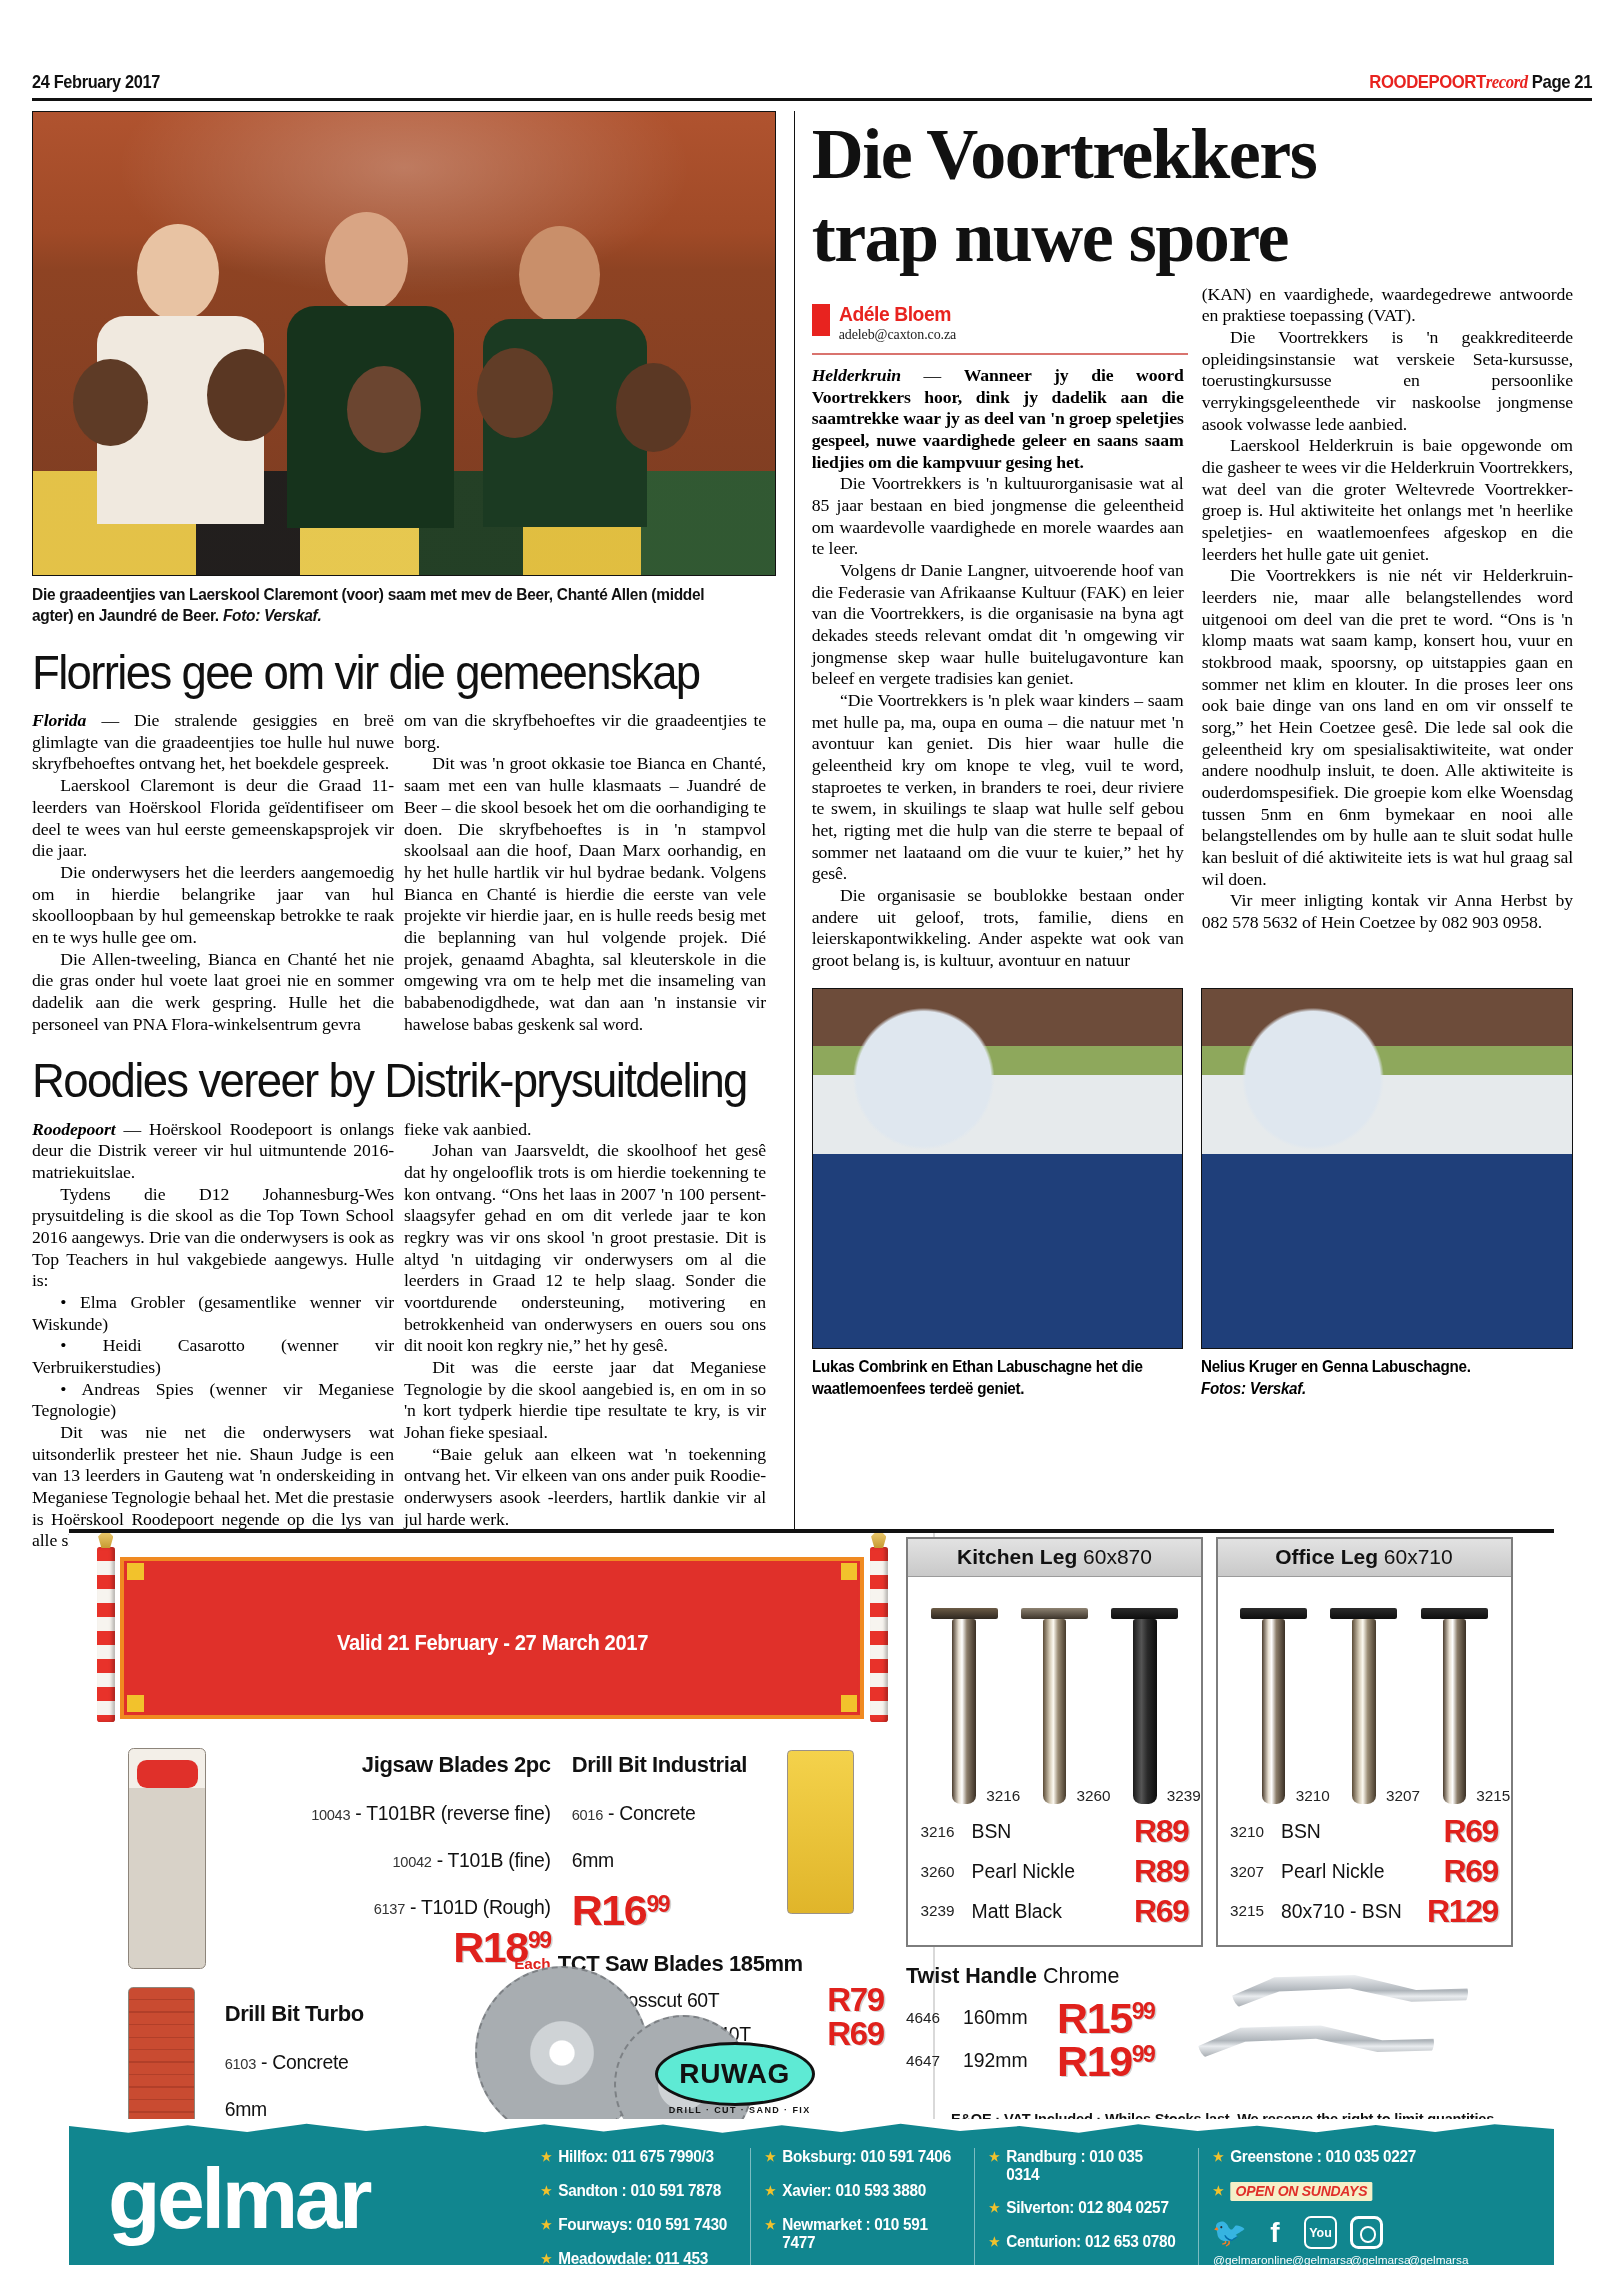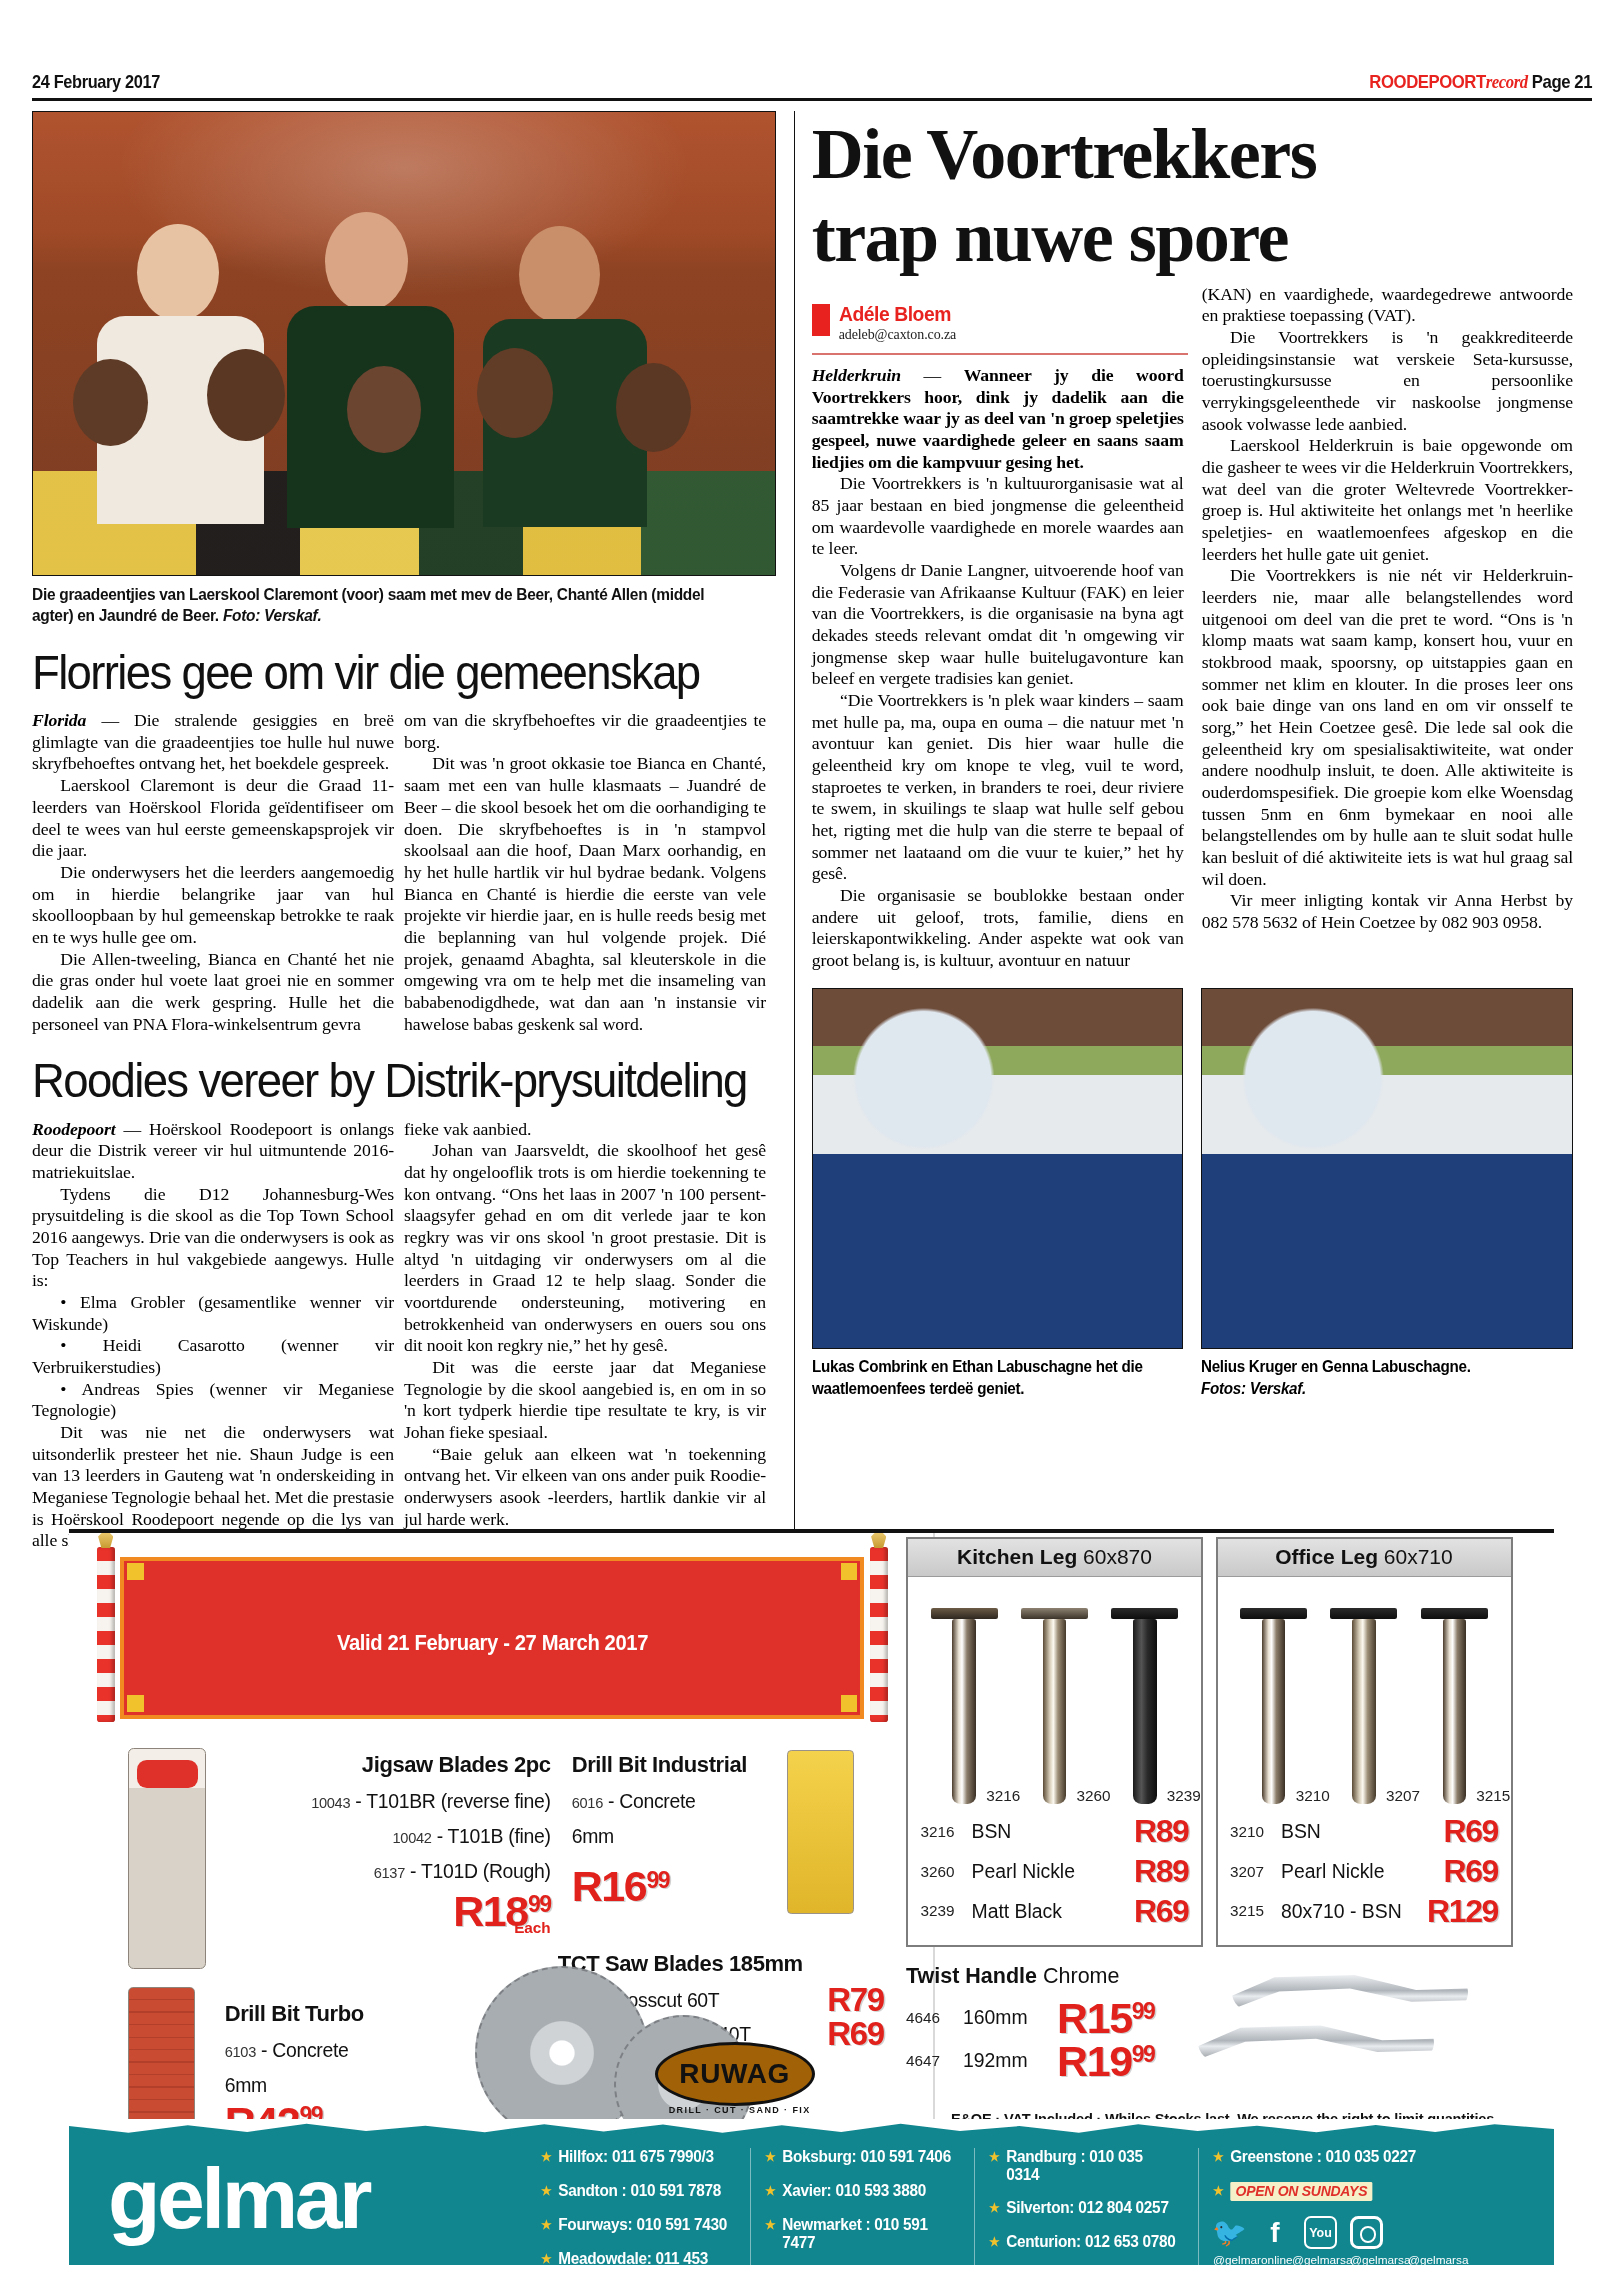--- a/index.html
+++ b/index.html
@@ -197,21 +197,21 @@
 
   
   .prod-grid { position:relative; margin:21px 0 0 7px; width:812px; height:389px; }
   .prod { position:absolute; }
   .p-title {
     font-family:"Liberation Sans", sans-serif; font-weight:bold;
     font-size:22px; letter-spacing:-0.4px; color:#111;
   }
   .p-line {
     font-family:"Liberation Sans", sans-serif; font-size:19.4px;
-    color:#111; letter-spacing:-0.3px; margin-top:12px;
+    color:#111; letter-spacing:-0.3px; margin-top:24px;
   }
   .p-code { font-size:14.6px; color:#333; }
   .price {
     font-family:"Liberation Sans", sans-serif; font-weight:bold;
     color:#e0211c; letter-spacing:-1.4px; line-height:.9;
     display:inline-flex; align-items:flex-start;
     text-shadow:1.4px 1.4px 0 rgba(0,0,0,.18);
   }
   .price .big { font-size:43px; }
   .price .sup { font-size:23px; margin-top:2.8px; }
@@ -236,21 +236,21 @@
     border:1.4px solid #8d857b; border-radius:4.9px;
   }
   .sawdisc {
     position:absolute; border-radius:50%;
     background:
       radial-gradient(circle at 50% 50%, #fff 0 10%, #cfd3d6 11% 26%, #a8adb1 27% 80%, #8d9296 81% 100%);
     border:2.1px dashed #7d8185;
   }
   .ruwag-logo {
     position:absolute; width:160px; height:64px; border-radius:50%;
-    background:#a16207; border:3.5px solid #111;
+    background:#5eead4; border:3.5px solid #111;
     display:flex; align-items:center; justify-content:center;
     font-family:"Liberation Sans", sans-serif; font-weight:bold;
     font-size:28px; letter-spacing:0.7px; color:#111;
   }
   .ruwag-sub {
     position:absolute; font-family:"Liberation Sans",sans-serif;
     font-size:9px; letter-spacing:1.4px; color:#111; font-weight:bold;
   }
 
   

